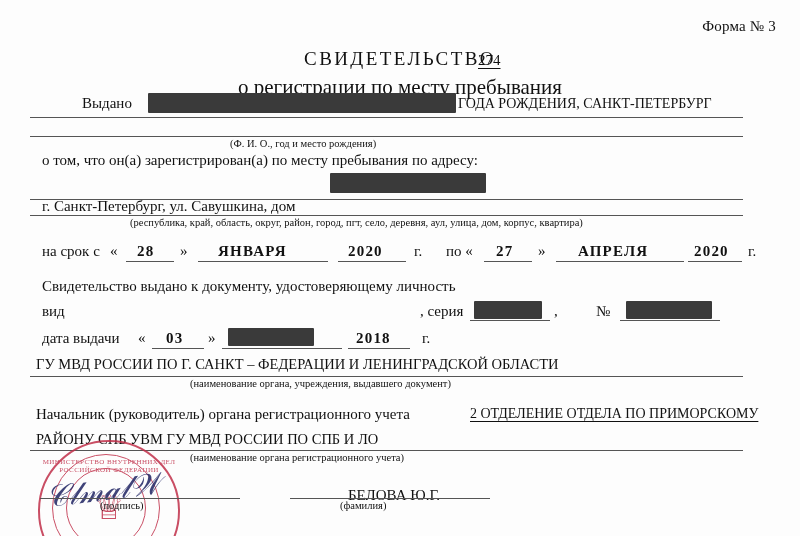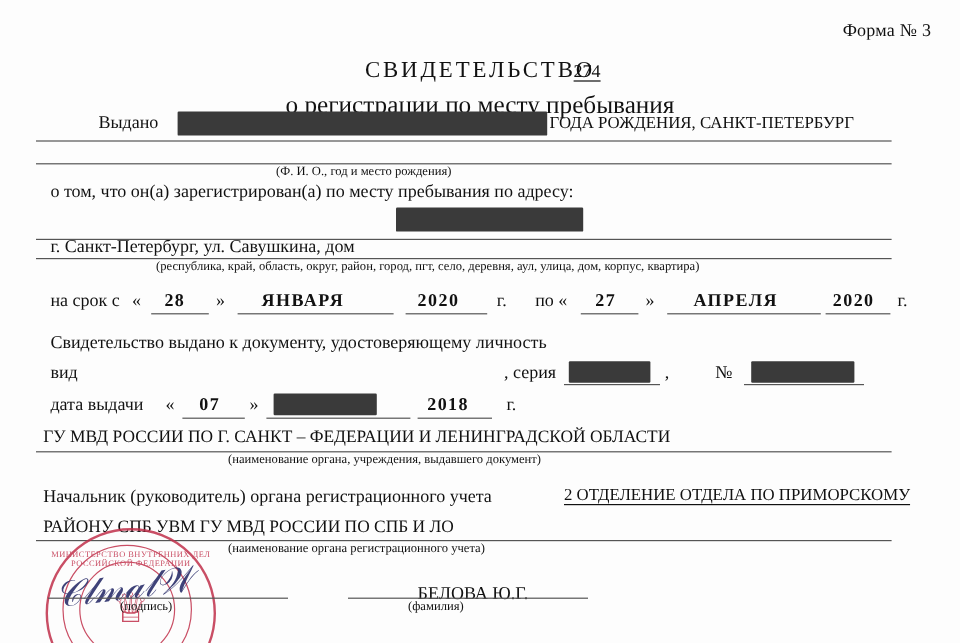--- a/index.html
+++ b/index.html
@@ -204,21 +204,21 @@
   <div class="txt" style="left:420px; top:303px;">, серия</div>
   <div class="redact" style="left:474px; top:301px; width:68px; height:18px;"></div>
   <div class="rule" style="left:470px; top:320px; width:80px;"></div>
   <div class="txt" style="left:554px; top:303px;">,</div>
   <div class="txt" style="left:596px; top:303px;">№</div>
   <div class="redact" style="left:626px; top:301px; width:86px; height:18px;"></div>
   <div class="rule" style="left:620px; top:320px; width:100px;"></div>
 
   <div class="txt" style="left:42px; top:330px;">дата выдачи</div>
   <div class="txt" style="left:138px; top:330px;">«</div>
-  <div class="txt spaced" style="left:166px; top:330px; font-weight:bold;">07</div>
+  <div class="txt spaced" style="left:166px; top:330px; font-weight:bold;">03</div>
   <div class="rule" style="left:152px; top:348px; width:52px;"></div>
   <div class="txt" style="left:208px; top:330px;">»</div>
   <div class="redact" style="left:228px; top:328px; width:86px; height:18px;"></div>
   <div class="rule" style="left:222px; top:348px; width:120px;"></div>
   <div class="txt spaced" style="left:356px; top:330px; font-weight:bold;">2018</div>
   <div class="rule" style="left:348px; top:348px; width:62px;"></div>
   <div class="txt" style="left:422px; top:330px;">г.</div>
 
   <div class="txt" style="left:36px; top:356px; font-size:14.5px;">ГУ  МВД  РОССИИ  ПО  Г. САНКТ – ФЕДЕРАЦИИ  И  ЛЕНИНГРАДСКОЙ ОБЛАСТИ</div>
   <div class="rule" style="left:30px; top:376px; width:713px;"></div>

